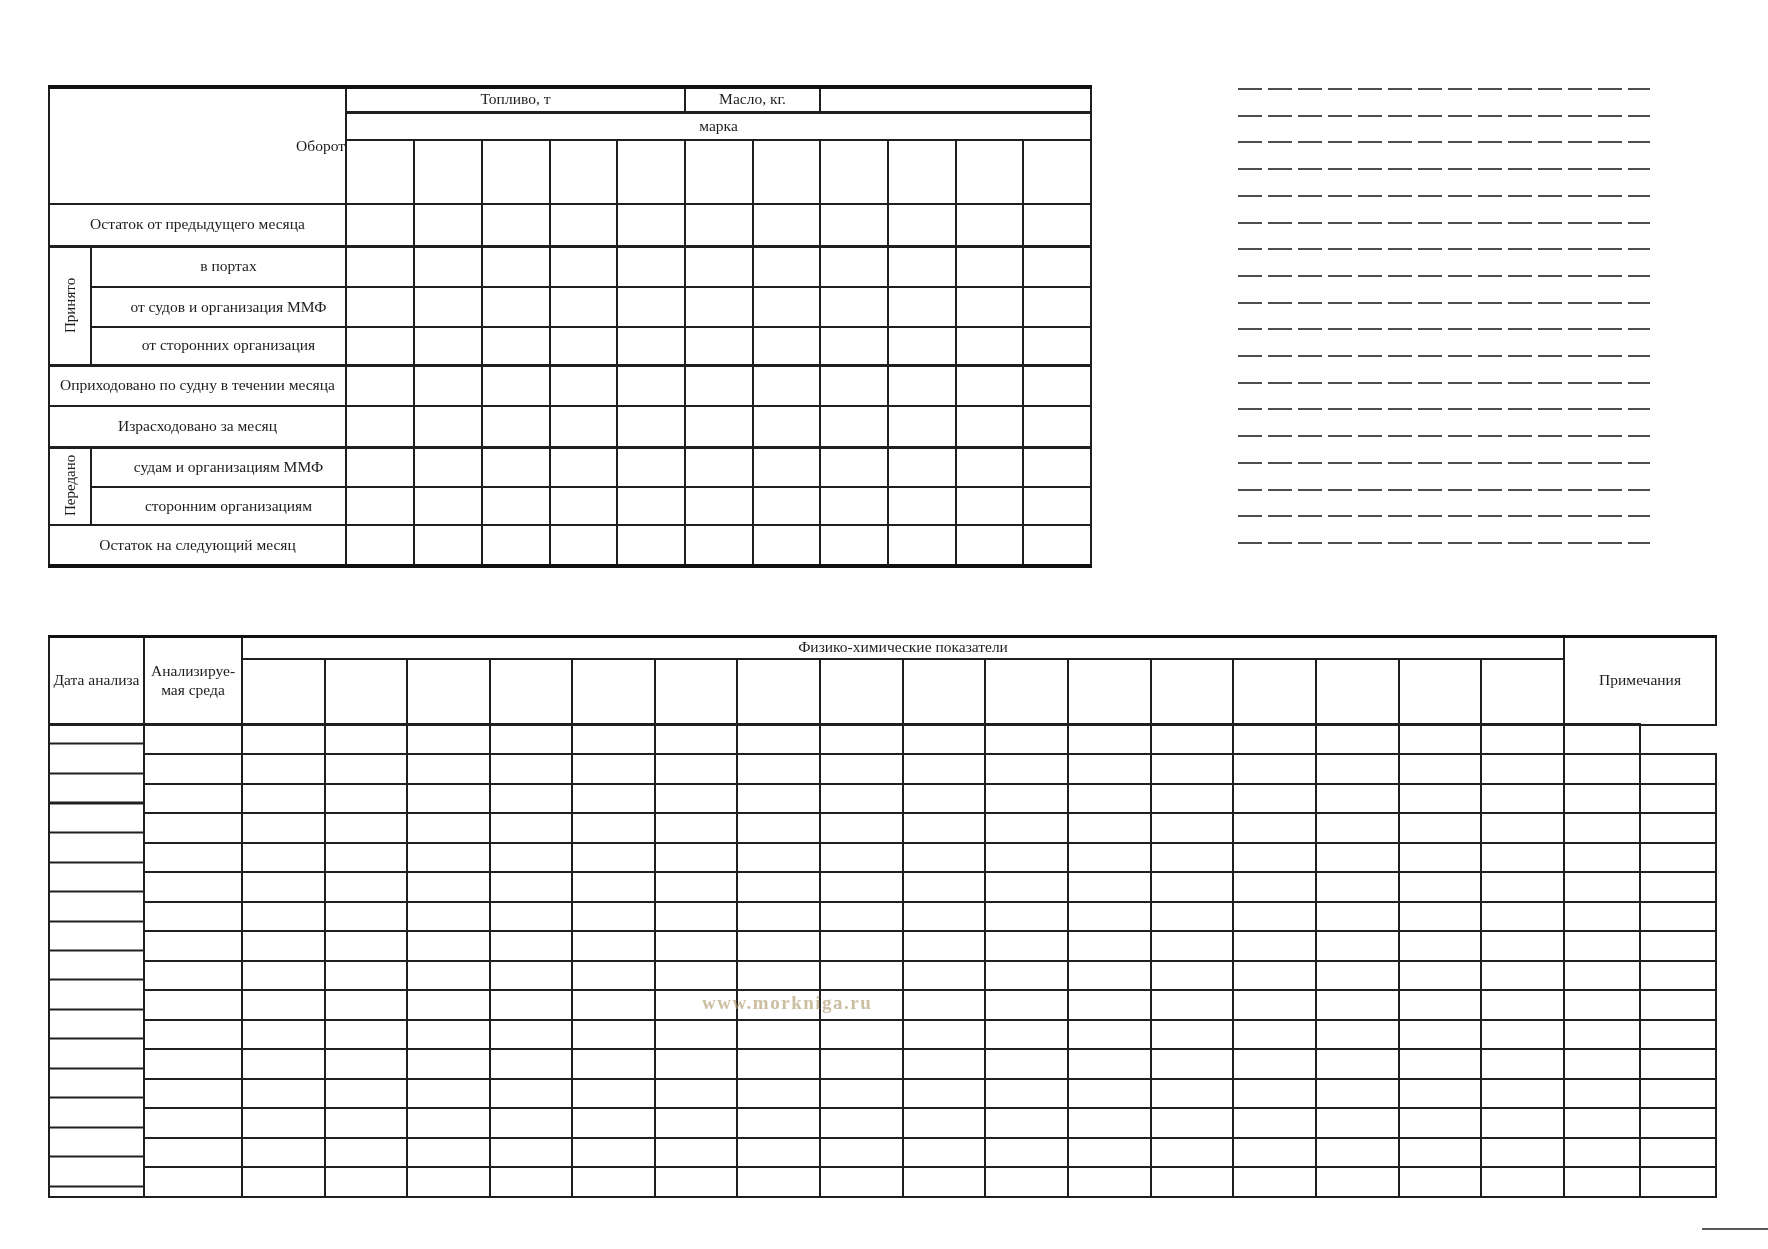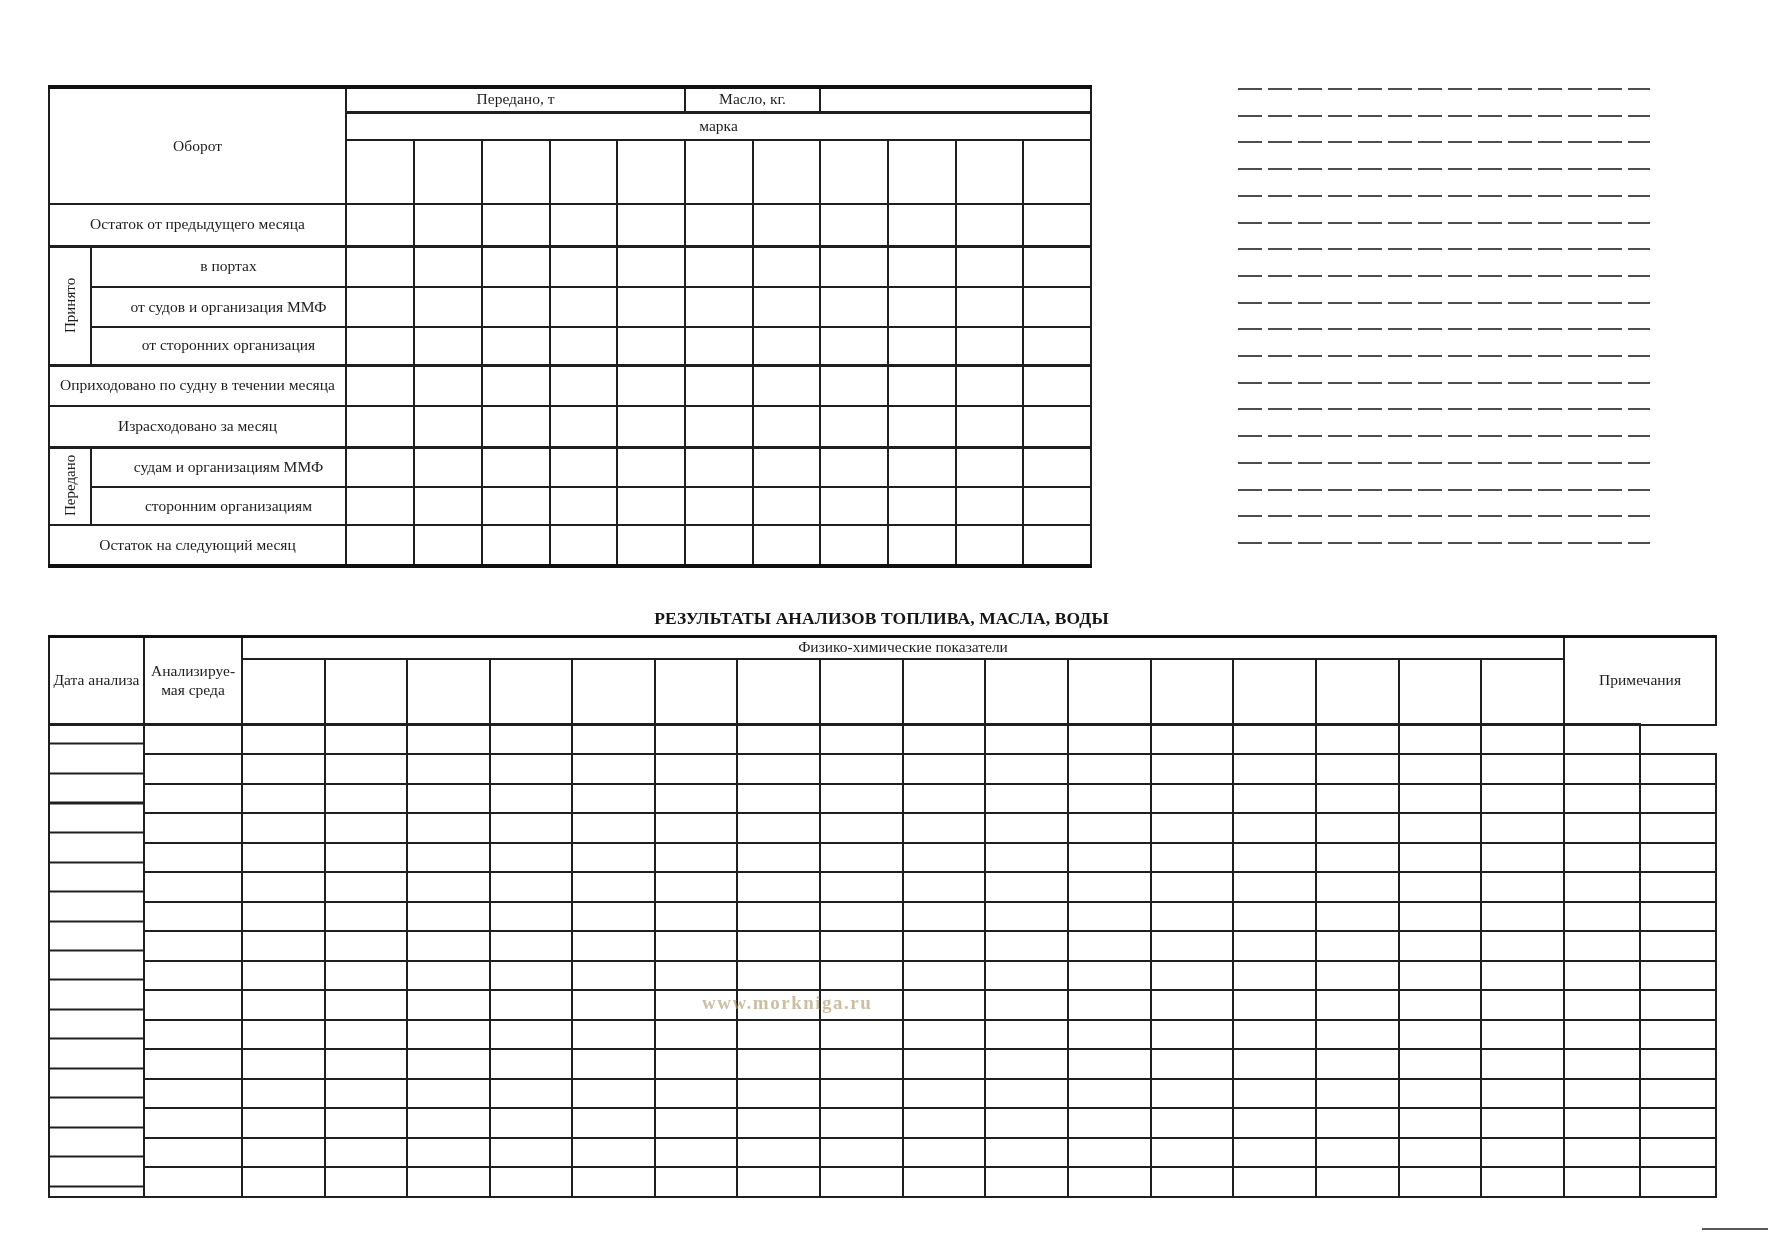--- a/index.html
+++ b/index.html
@@ -21,21 +21,21 @@
         font-weight:normal;font-size:15.5px;line-height:1.22;overflow:hidden;}
 
   
   .t1{left:48px;top:85px;width:1042px;border-top:4px solid #111;border-bottom:4px solid #111;}
   .t1 tr.thin > td, .t1 tr.thin > th{border-top-width:1px;margin-left:20px;}
   .t1 tr.thick > td, .t1 tr.thick > th{border-top-width:3px;}
   .t1 .h27{height:25px;} .t1 .h30{height:28px;} .t1 .h66{height:64px;}
   .t1 .h44{height:42px;} .t1 .h43{height:41px;} .t1 .h42{height:40px;} .t1 .h40{height:38px;}
   .t1 .leftlab{text-align:center;padding-left:20px;}
   .t1 .vert{writing-mode:vertical-rl;transform:rotate(180deg);font-size:15px;width:42px;}
-  .t1 .corner{font-size:15.5px;}
+  .t1 .corner{font-size:15.5px;text-align:right;}
   .t1 .wraplab{padding:0 10px;}
 
   
   .t2{left:48px;top:635px;width:1667px;border-top:3.5px solid #111;border-bottom:2.5px solid #1a1a1a;}
   .t2 .band{height:22px;font-size:15px;}
   .t2 .sub{height:66px;}
   .t2 tr.bodyrow > td{border-top-width:2px;}
   .t2 tr.bodyfirst > td{border-top-width:3px;}
   .t2 .r29{height:29.5px;}
   .t2 .datecol{background:repeating-linear-gradient(to bottom,
@@ -86,21 +86,21 @@
         <col style="width:68px">
         <col style="width:67px">
         <col style="width:68px">
       <col style="width:68px">
         <col style="width:67px">
         <col style="width:68px">
     </colgroup>
     <tbody>
         <tr class="h27">
       <td class="corner h27" colspan="2" rowspan="3">Оборот</td>
-      <th colspan="5">Передано, т</th>
+      <th colspan="5">Топливо, т</th>
       <th colspan="2">Масло, кг.</th>
       <th colspan="4"></th>
     <td></td>
           <td></td>
           <td></td>
           <td></td>
           <td></td>
           <td></td>
           <td></td>
           <td></td>
@@ -250,21 +250,20 @@
           <td></td>
           <td></td>
           <td></td>
           <td></td>
           <td></td>
           <td></td>
         </tr>
   </tbody>
     </table>
 
-  <div class="title t2-title">РЕЗУЛЬТАТЫ АНАЛИЗОВ ТОПЛИВА, МАСЛА, ВОДЫ</div>
 
   <table class="t2">
     <colgroup>
       <col style="width:95px">
         <col style="width:98px">
       <col style="width:83px">
         <col style="width:82px">
         <col style="width:83px">
         <col style="width:82px">
       <col style="width:83px">

